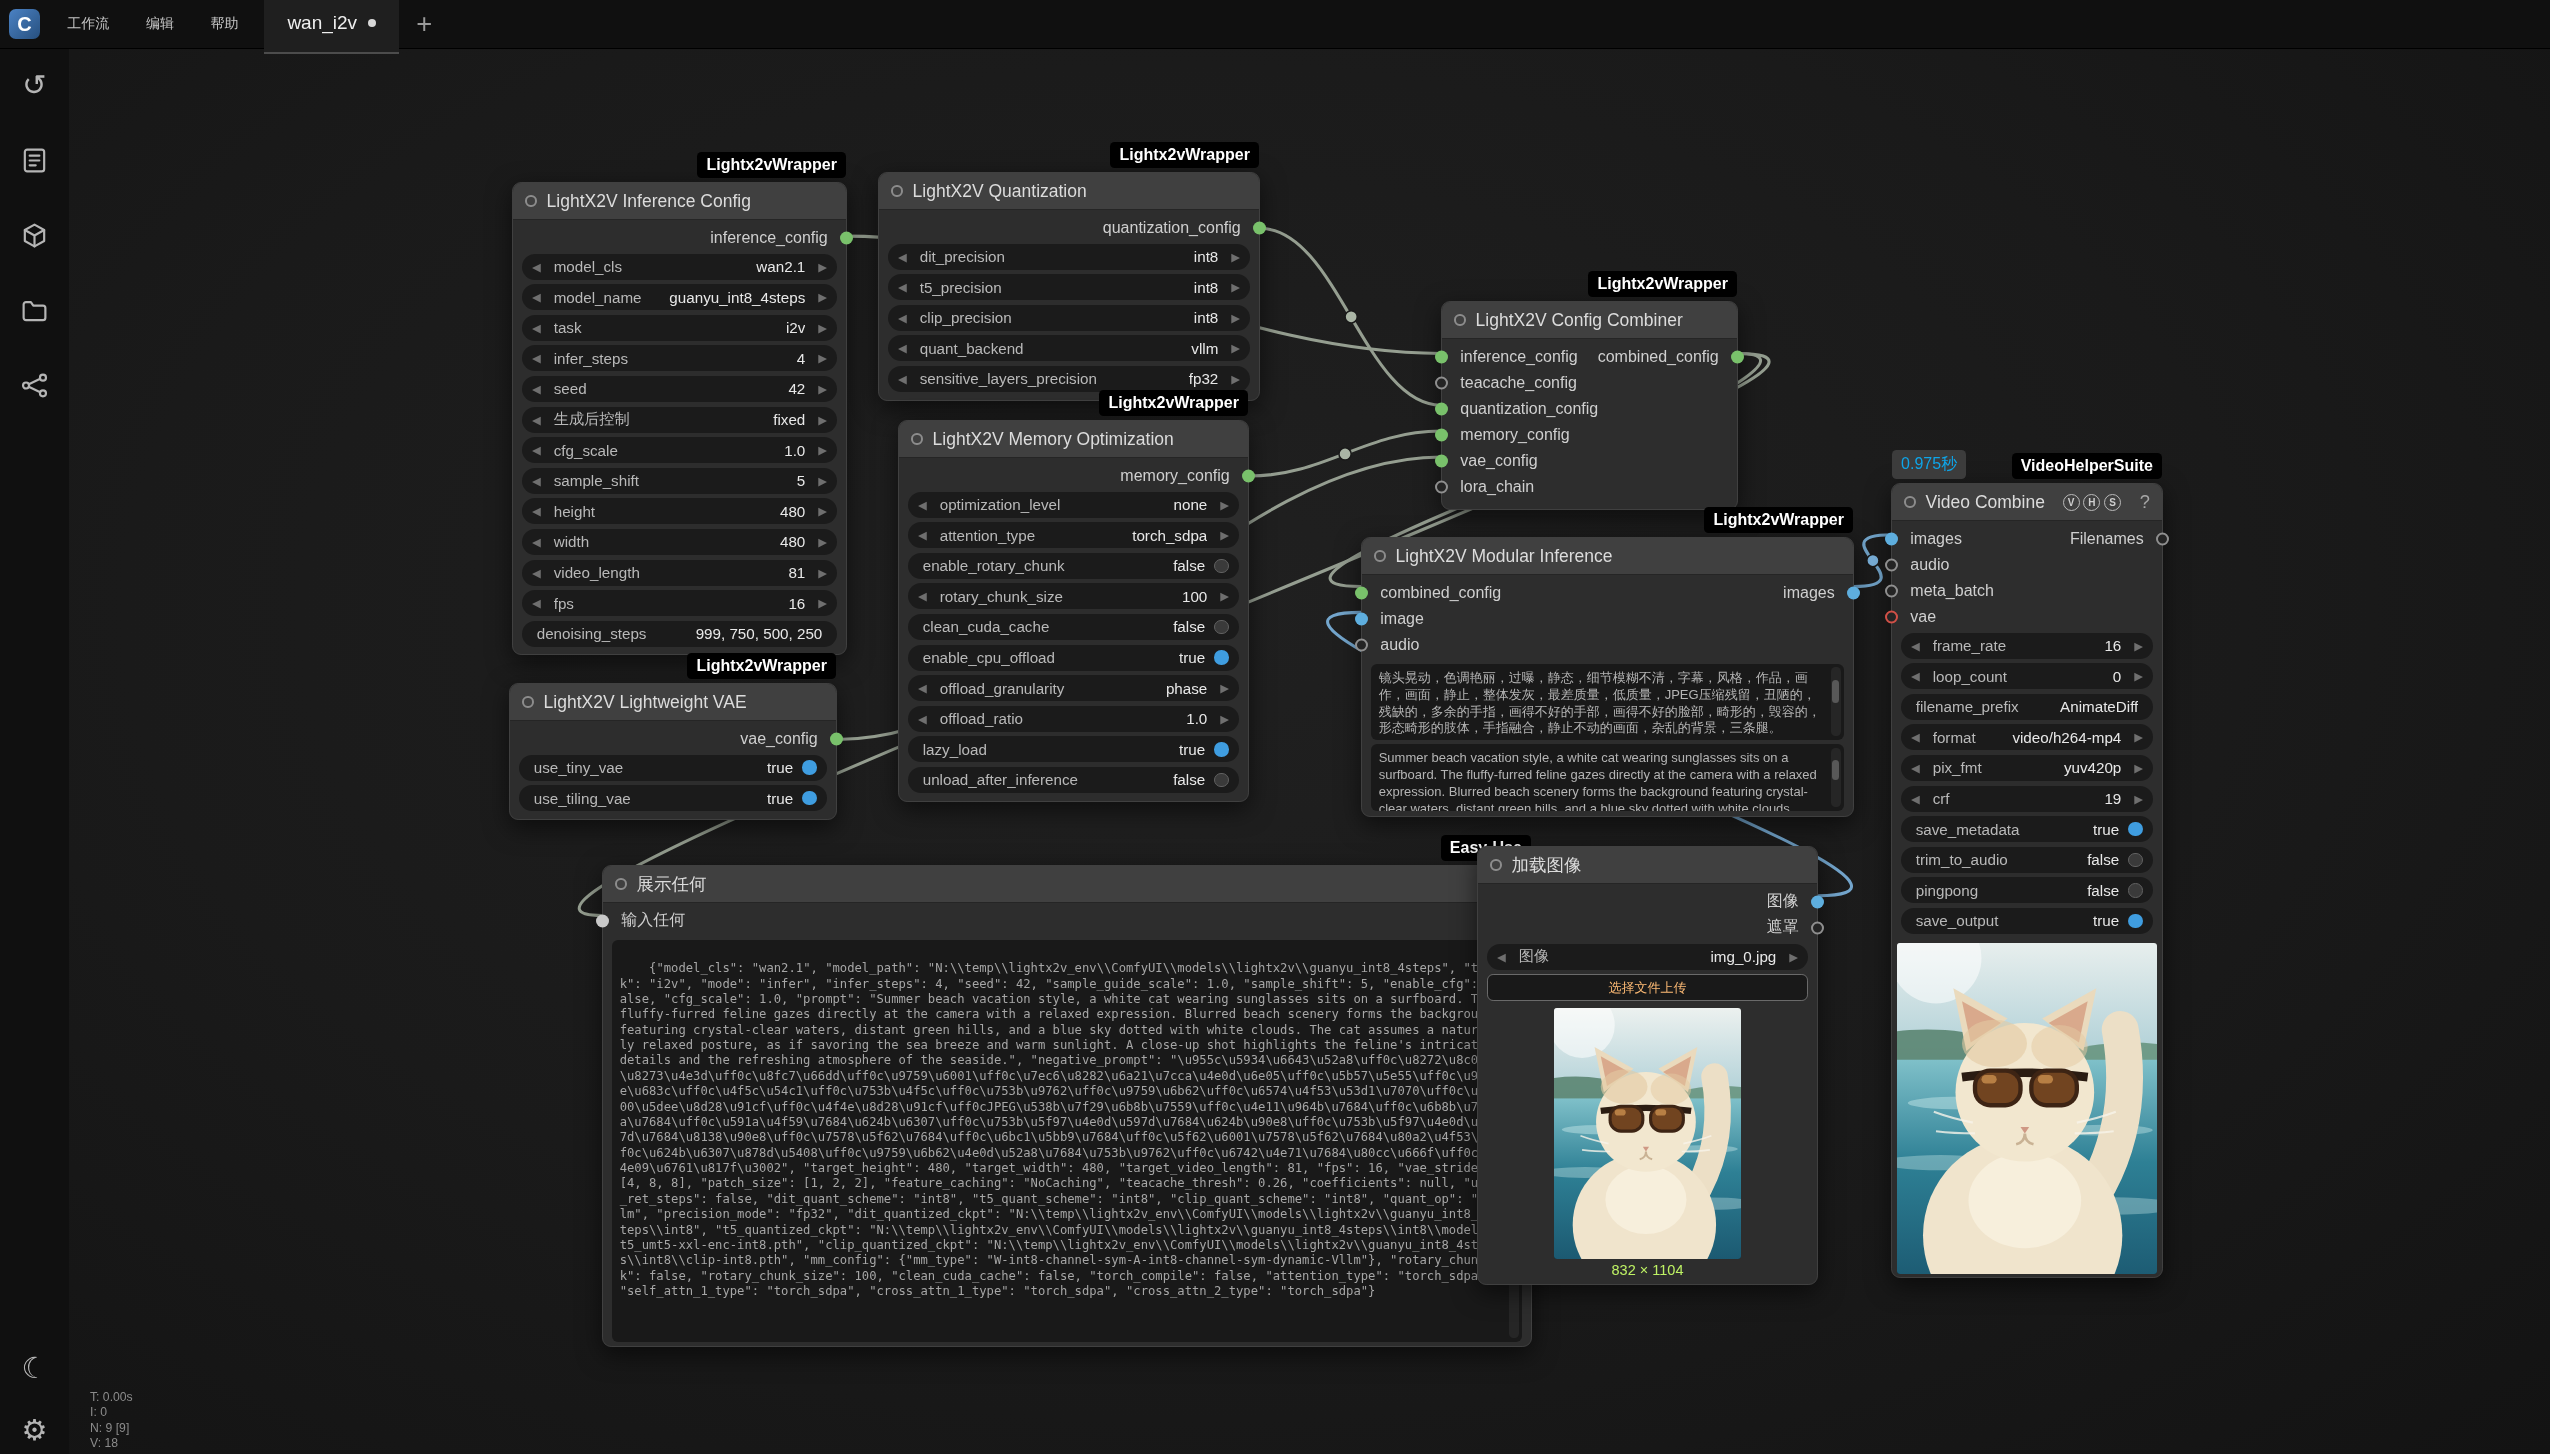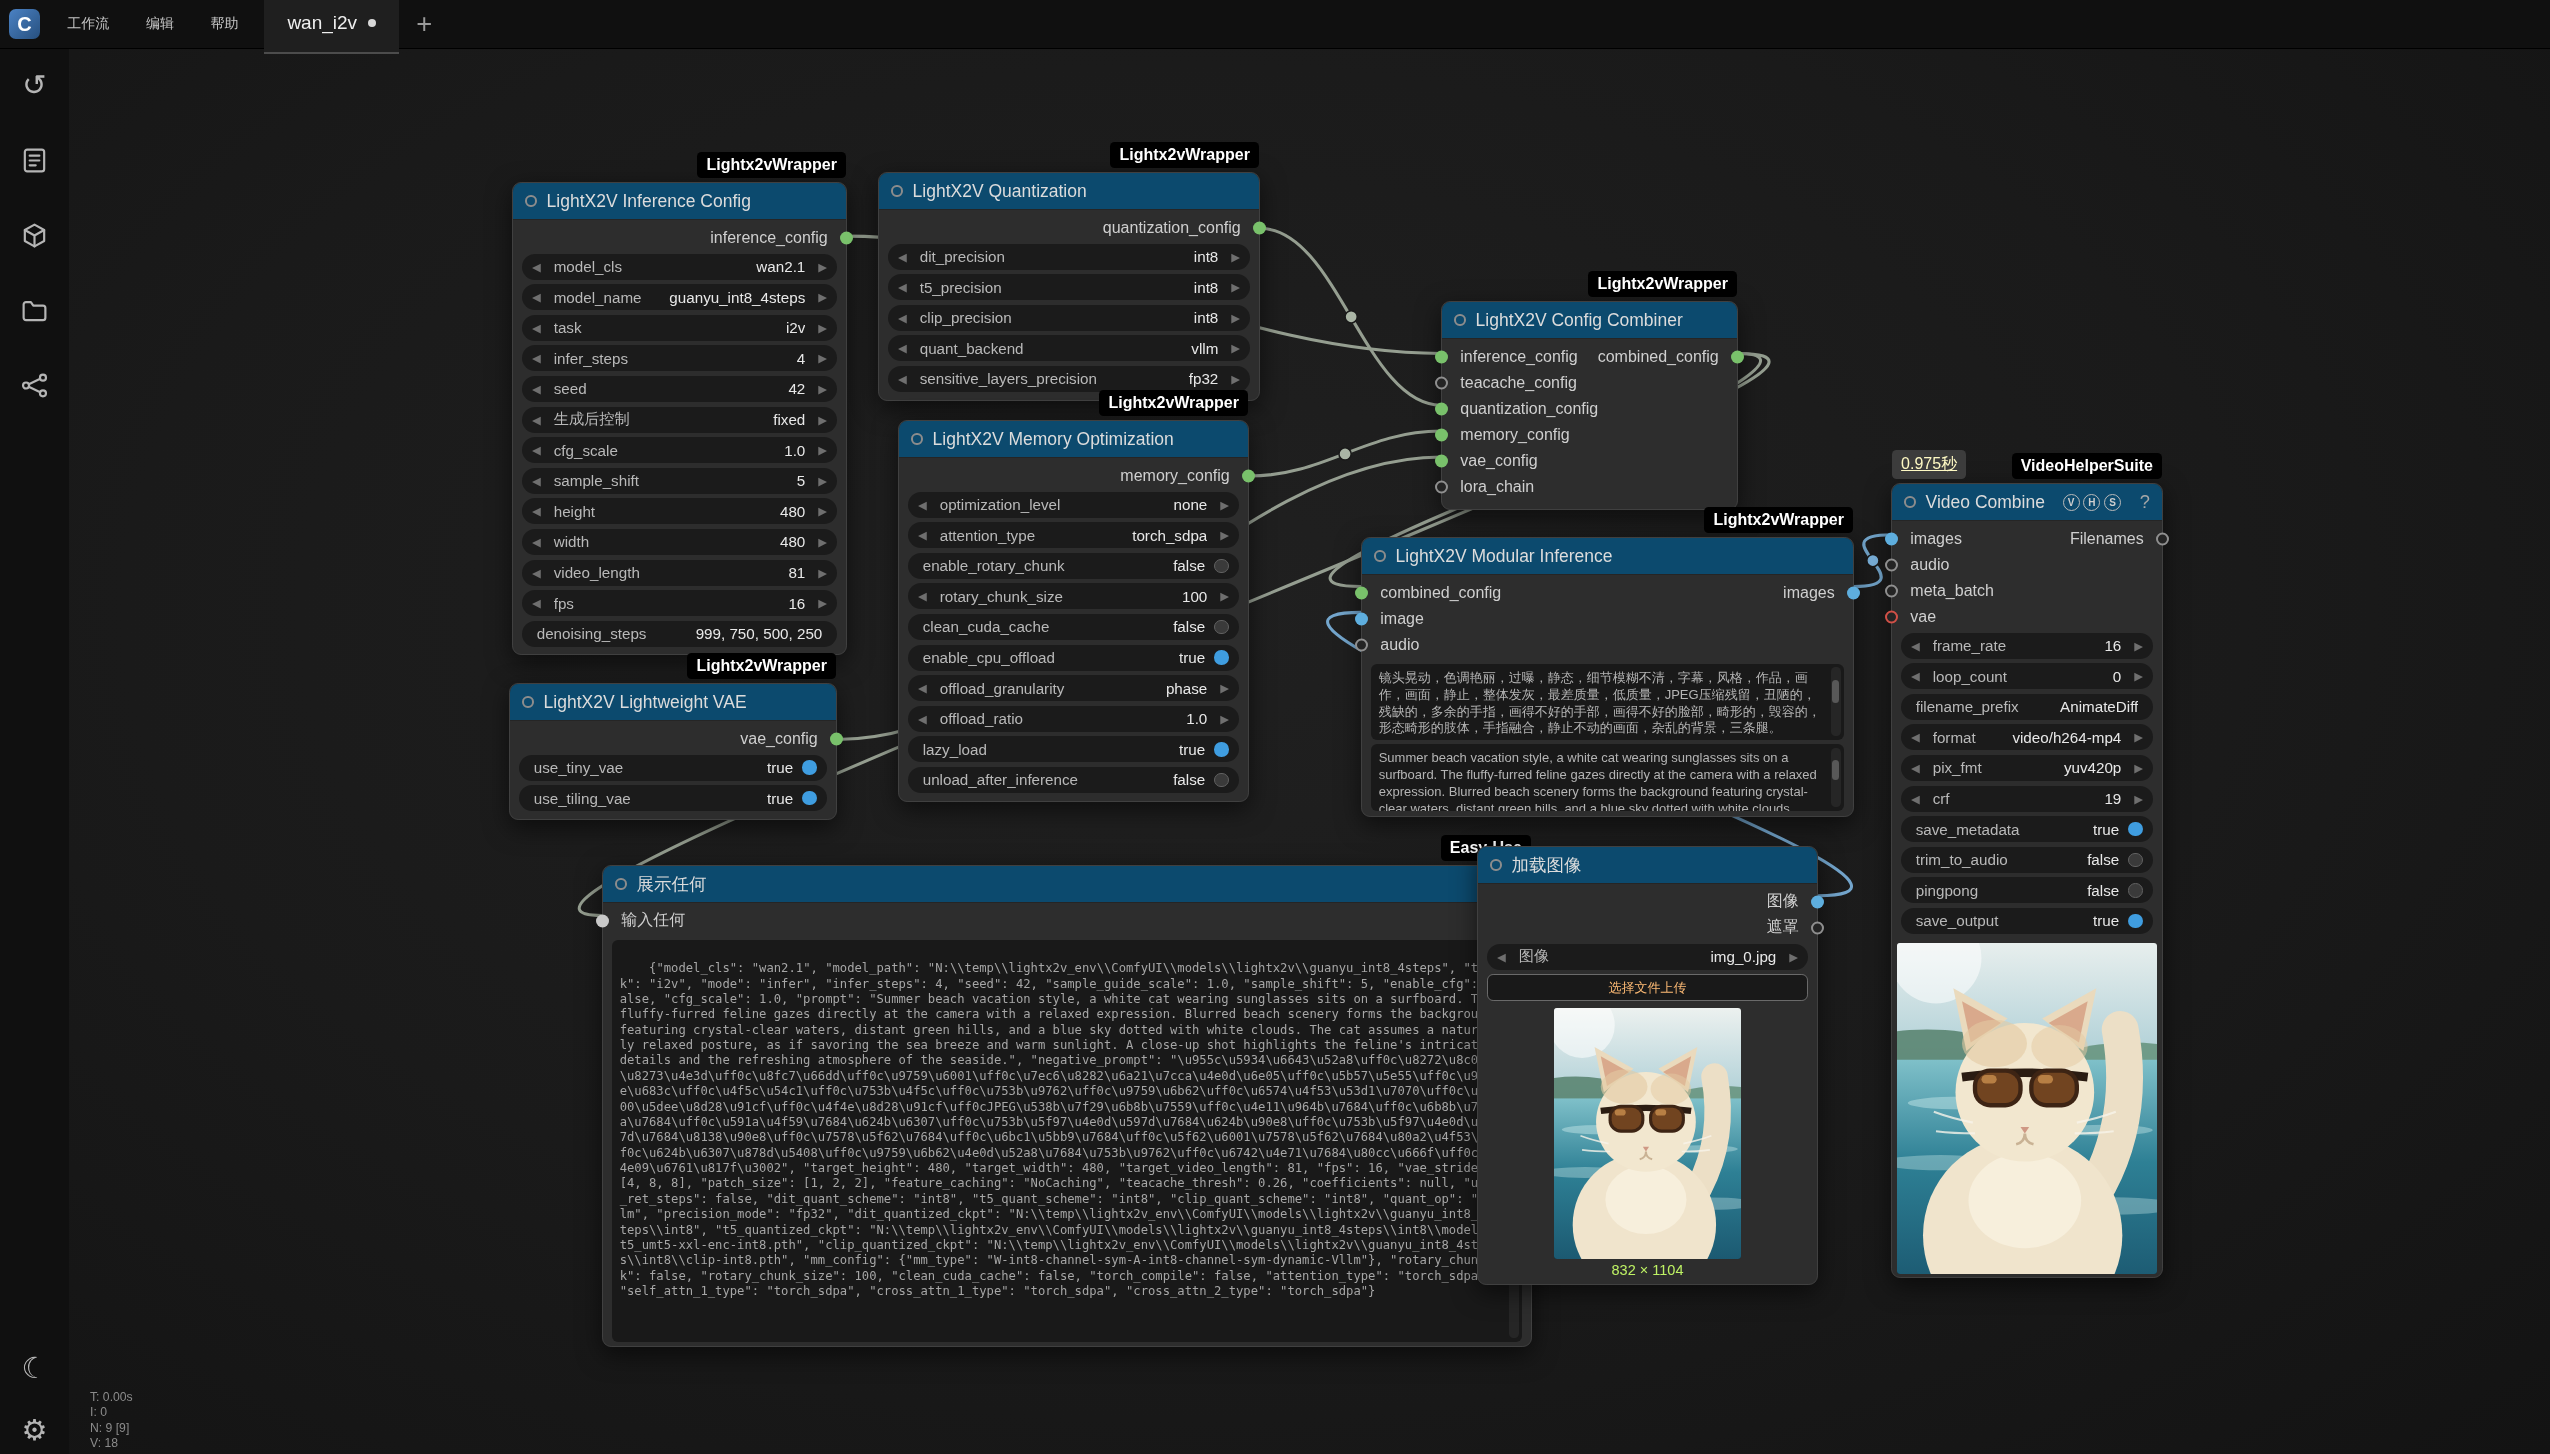--- a/index.html
+++ b/index.html
@@ -28,26 +28,26 @@
   
   .canvas{position:absolute;left:69px;top:49px;right:0;bottom:0;
     background:radial-gradient(ellipse at 45% 40%, #202020 0%, #1a1a1a 55%, #131313 100%);z-index:1;}
   svg.links{position:absolute;left:0;top:0;width:2550px;height:1454px;z-index:5;pointer-events:none;}
 
   .stats{position:absolute;left:90px;bottom:3px;z-index:70;font-size:12.2px;color:#8b8b8b;line-height:15.2px;}
 
   
   .node{position:absolute;background:#2d2d2d;border:0.8px solid #404040;border-radius:9.1px;
     box-shadow:0 7.6px 24.4px rgba(0,0,0,.55);z-index:10;}
-  .node-header{height:37px;display:flex;align-items:center;gap:10px;padding:0 12.2px;background:#0c4a6e;
+  .node-header{height:37px;display:flex;align-items:center;gap:10px;padding:0 12.2px;background:#404040;
     border-radius:8.4px 8.4px 0 0;border-bottom:0.8px solid #252525;font-size:17.5px;color:#dcdcdc;white-space:nowrap;overflow:hidden;}
   .collapse-dot{width:11.4px;height:11.4px;border-radius:50%;border:2.3px solid #8c8c8c;flex:0 0 auto;}
   .badge{position:absolute;bottom:100%;right:0;margin-bottom:5.3px;background:#000;color:#fff;
     font-size:16px;font-weight:bold;padding:3.8px 9.1px;border-radius:4.6px;white-space:nowrap;}
-  .badge.timer{right:auto;left:0;background:#3c3c3c;color:#fef9c3;font-weight:normal;text-decoration:underline;}
+  .badge.timer{right:auto;left:0;background:#3c3c3c;color:#0ea5e9;font-weight:normal;}
 
   .slots{padding:4.6px 0 1.5px;}
   .slot-row{position:relative;height:26px;display:flex;align-items:center;padding:0 18.3px;font-size:16px;color:#cfcfcf;}
   .s-left{margin-right:auto;}
   .s-right{margin-left:auto;text-align:right;}
   .dot{position:absolute;top:50%;transform:translateY(-50%);width:13px;height:13px;border-radius:50%;}
   .dot.in{left:-6.9px;} .dot.out{right:-6.9px;}
   .f-green{background:#79c16b}.f-blue{background:#5eaede}
   .f-white{background:#c9c9c9}
   .h-gray{background:#242424;border:2.3px solid #8f8f8f}

